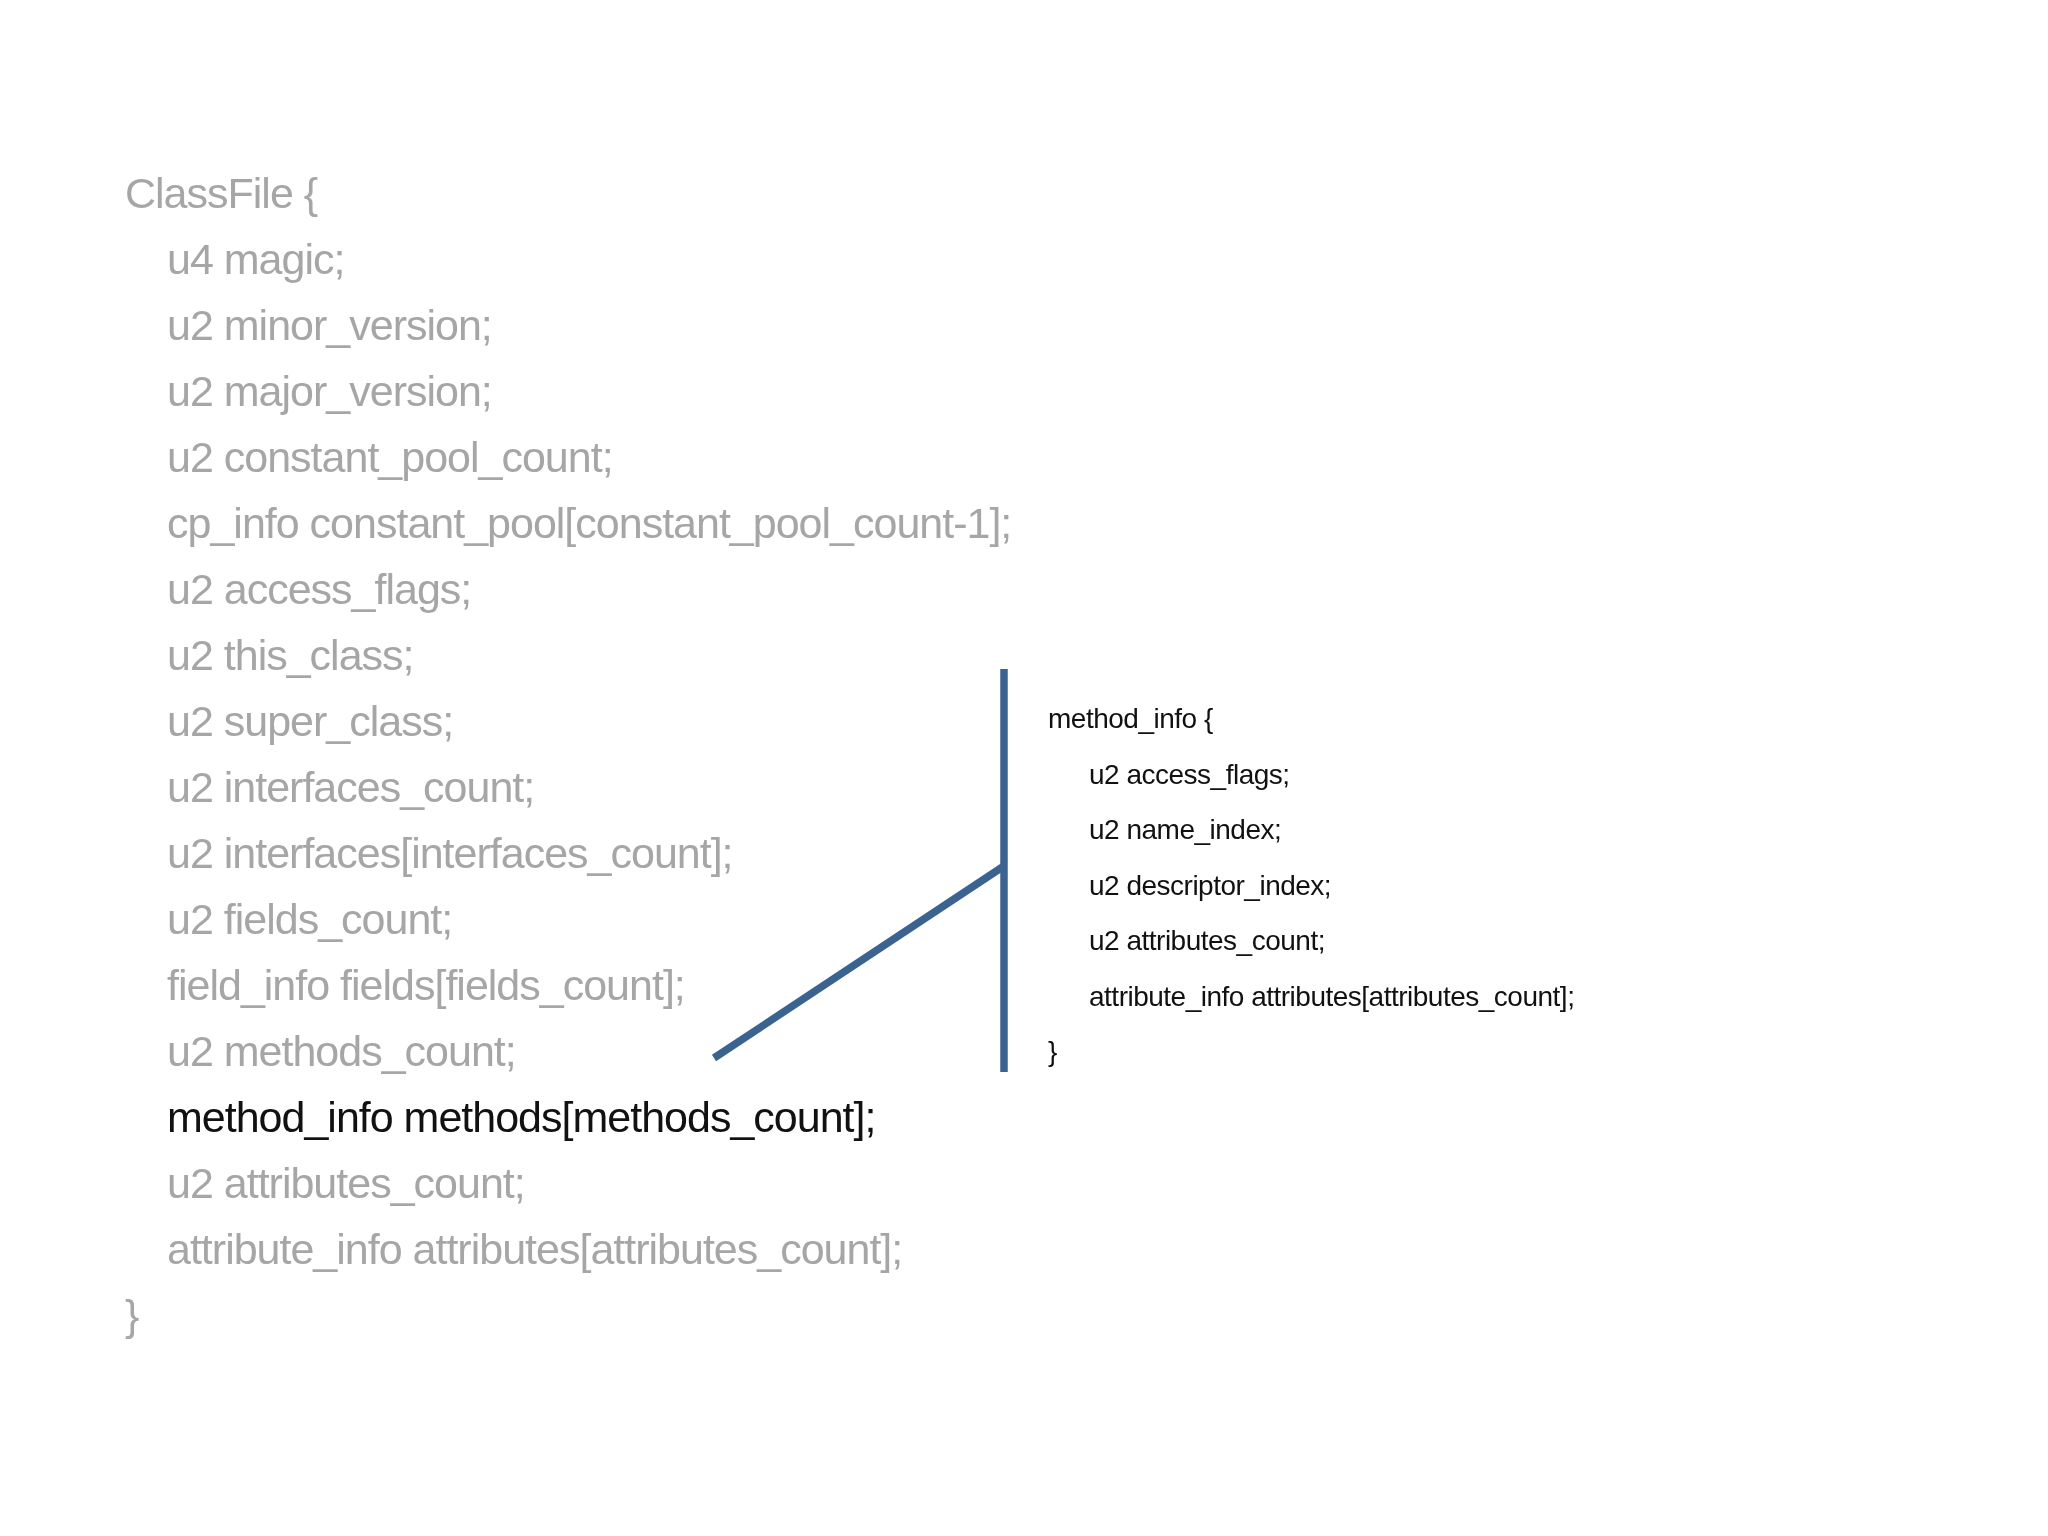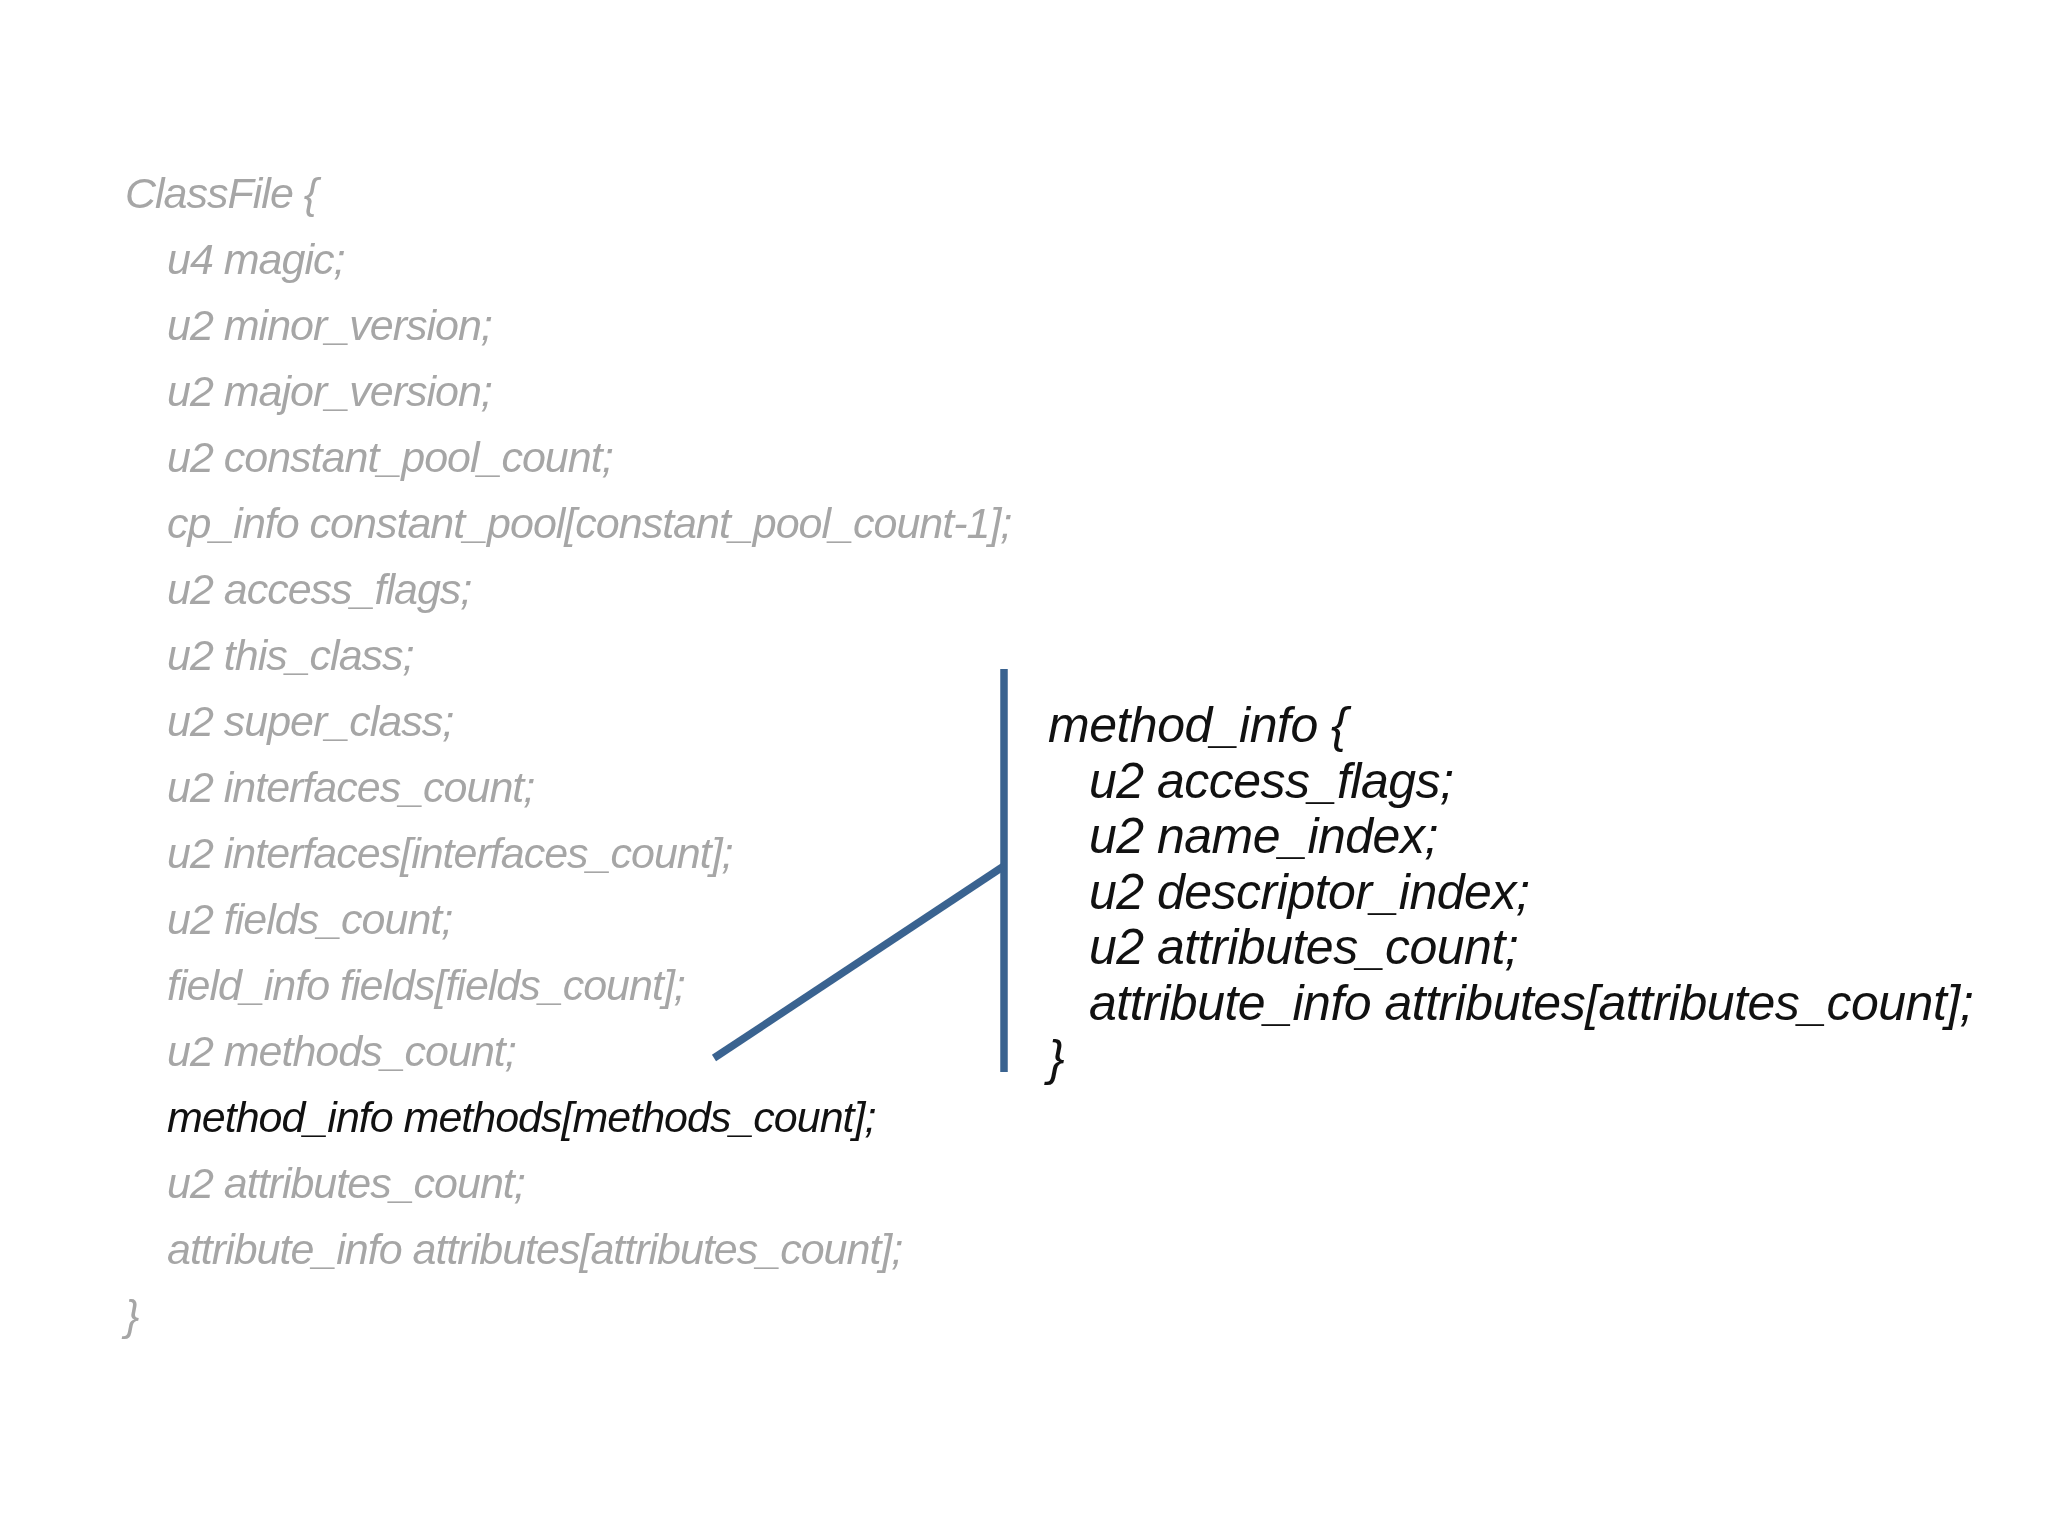--- a/index.html
+++ b/index.html
@@ -7,21 +7,20 @@
     padding: 0;
     background: #ffffff;
   }
   .slide {
     position: relative;
     width: 2048px;
     height: 1536px;
     background: var(--bg, #ffffff);
     overflow: hidden;
     font-family: "Liberation Sans", "DejaVu Sans", sans-serif;
-    font-style: italic;
   }
   .code-block {
     position: absolute;
     white-space: pre;
   }
   .code-line {
     color: var(--muted, #a6a6a6);
   }
   .code-line.indent { padding-left: 42px; }
   .code-line.emphasis { color: var(--emphasis, #111111); }
@@ -29,24 +28,23 @@
   .classfile-block {
     left: 125px;
     top: 160px;
     font-size: 43px;
     line-height: 66px;
     letter-spacing: -1px;
   }
   .methodinfo-block {
     left: 1048px;
     top: 691px;
-    font-size: 50px;
+    font-size: 28px;
     line-height: 55.5px;
     letter-spacing: -0.5px;
-    margin-top: 7px;
   }
   .methodinfo-block .code-line { color: var(--emphasis, #111111); }
   .methodinfo-block .code-line.indent { padding-left: 41px; }
 
   .callout-svg {
     position: absolute;
     left: 0;
     top: 0;
     pointer-events: none;
   }

